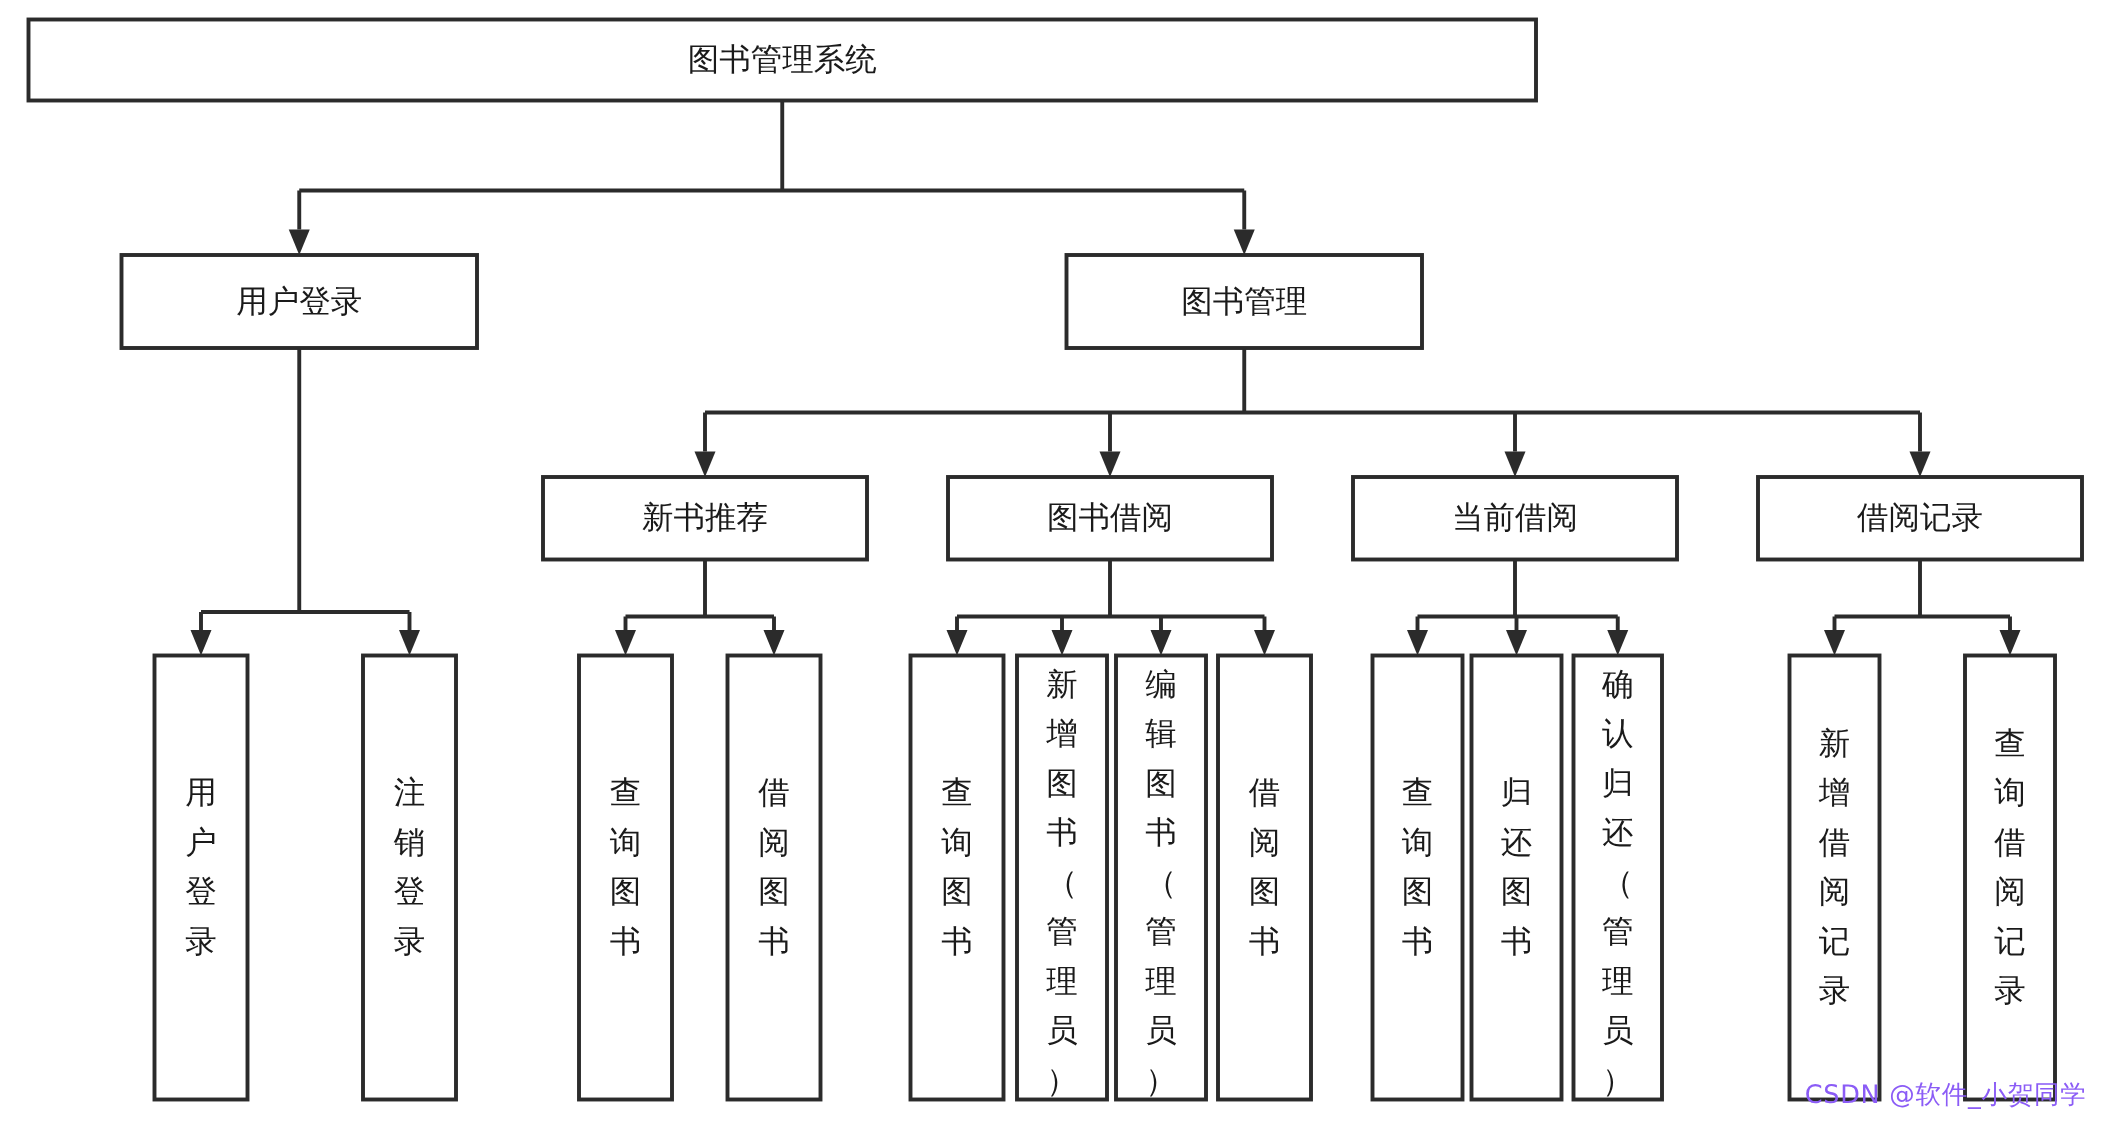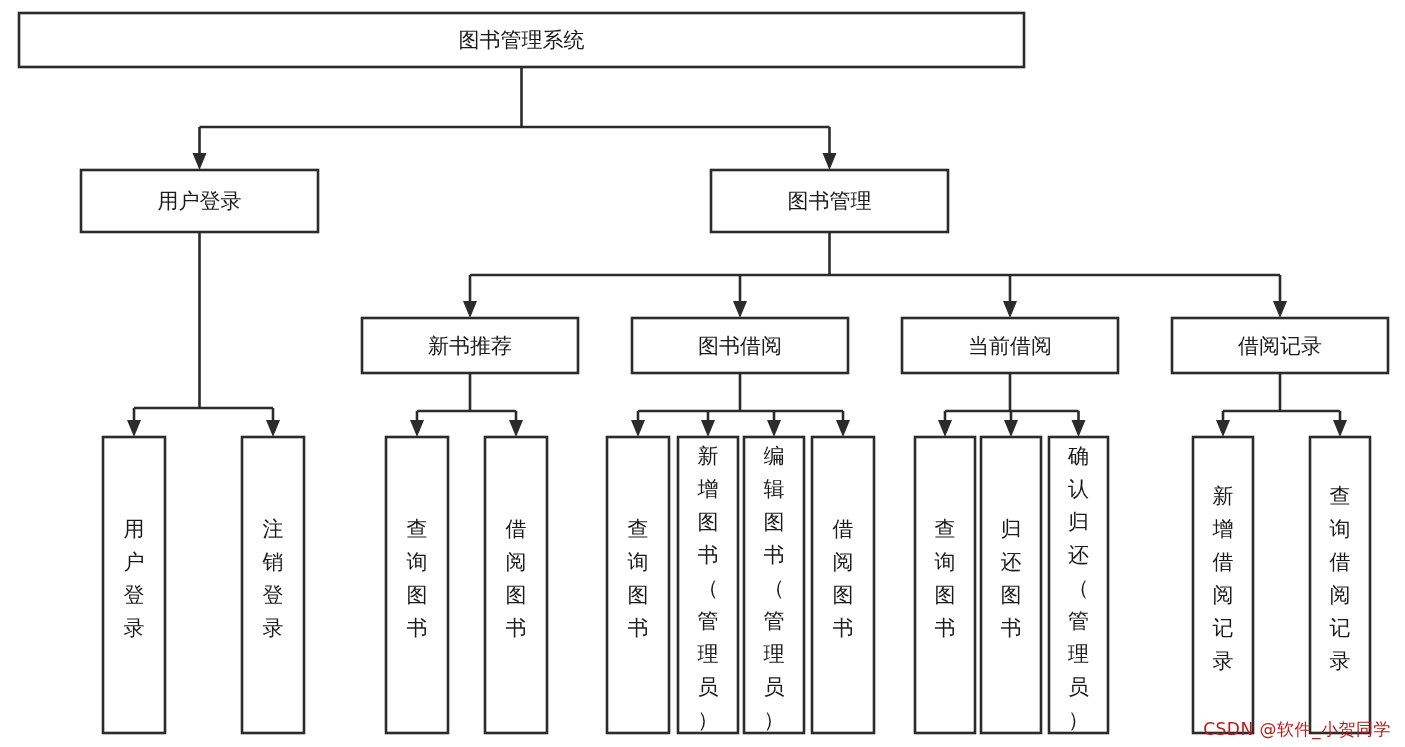--- a/index.html
+++ b/index.html
@@ -54,21 +54,21 @@
     font-size: 21px;
     fill: #1a1a1a;
     text-anchor: middle;
   }
   .watermark {
     position: absolute;
     right: 14px;
     bottom: 6px;
     font-family: "DejaVu Sans", "Liberation Sans", sans-serif;
     font-size: 17px;
-    color: #b91c1c;
+    color: #8b5cf6;
     white-space: nowrap;
     letter-spacing: 0.5px;
     pointer-events: none;
   }
 </style>
 </head>
 <body>
 
 <div id="diagram-root">
 

